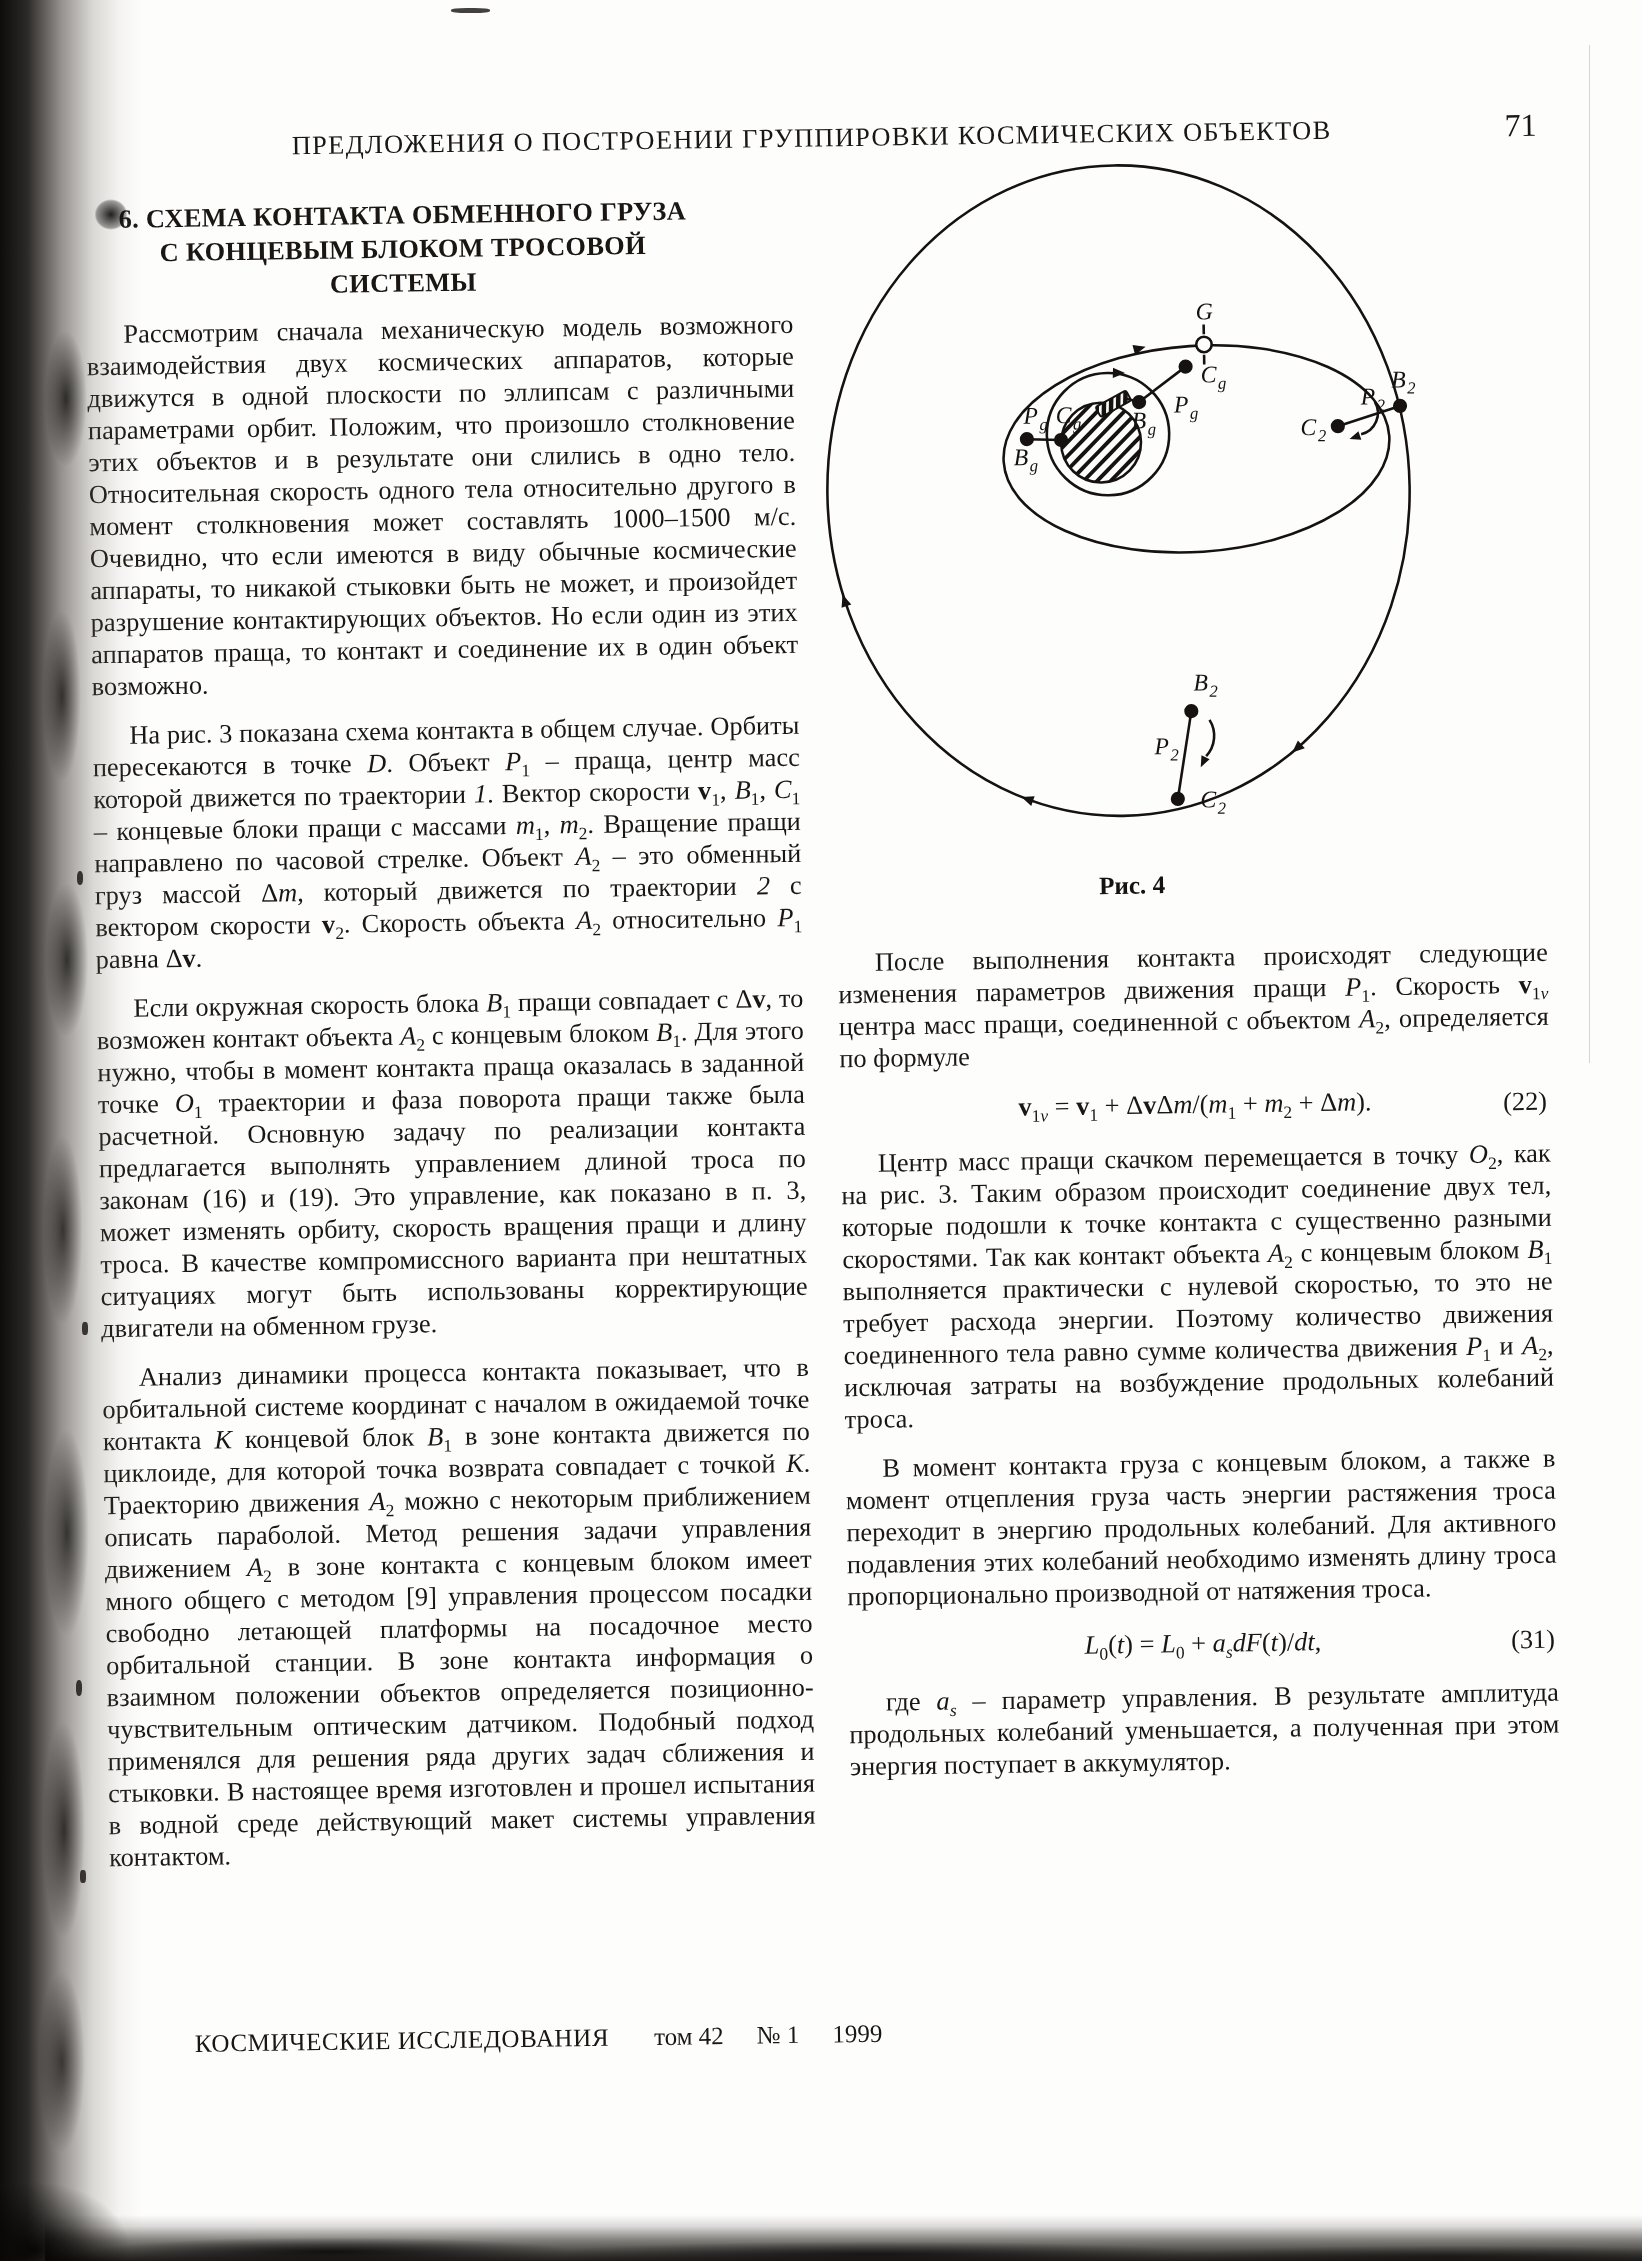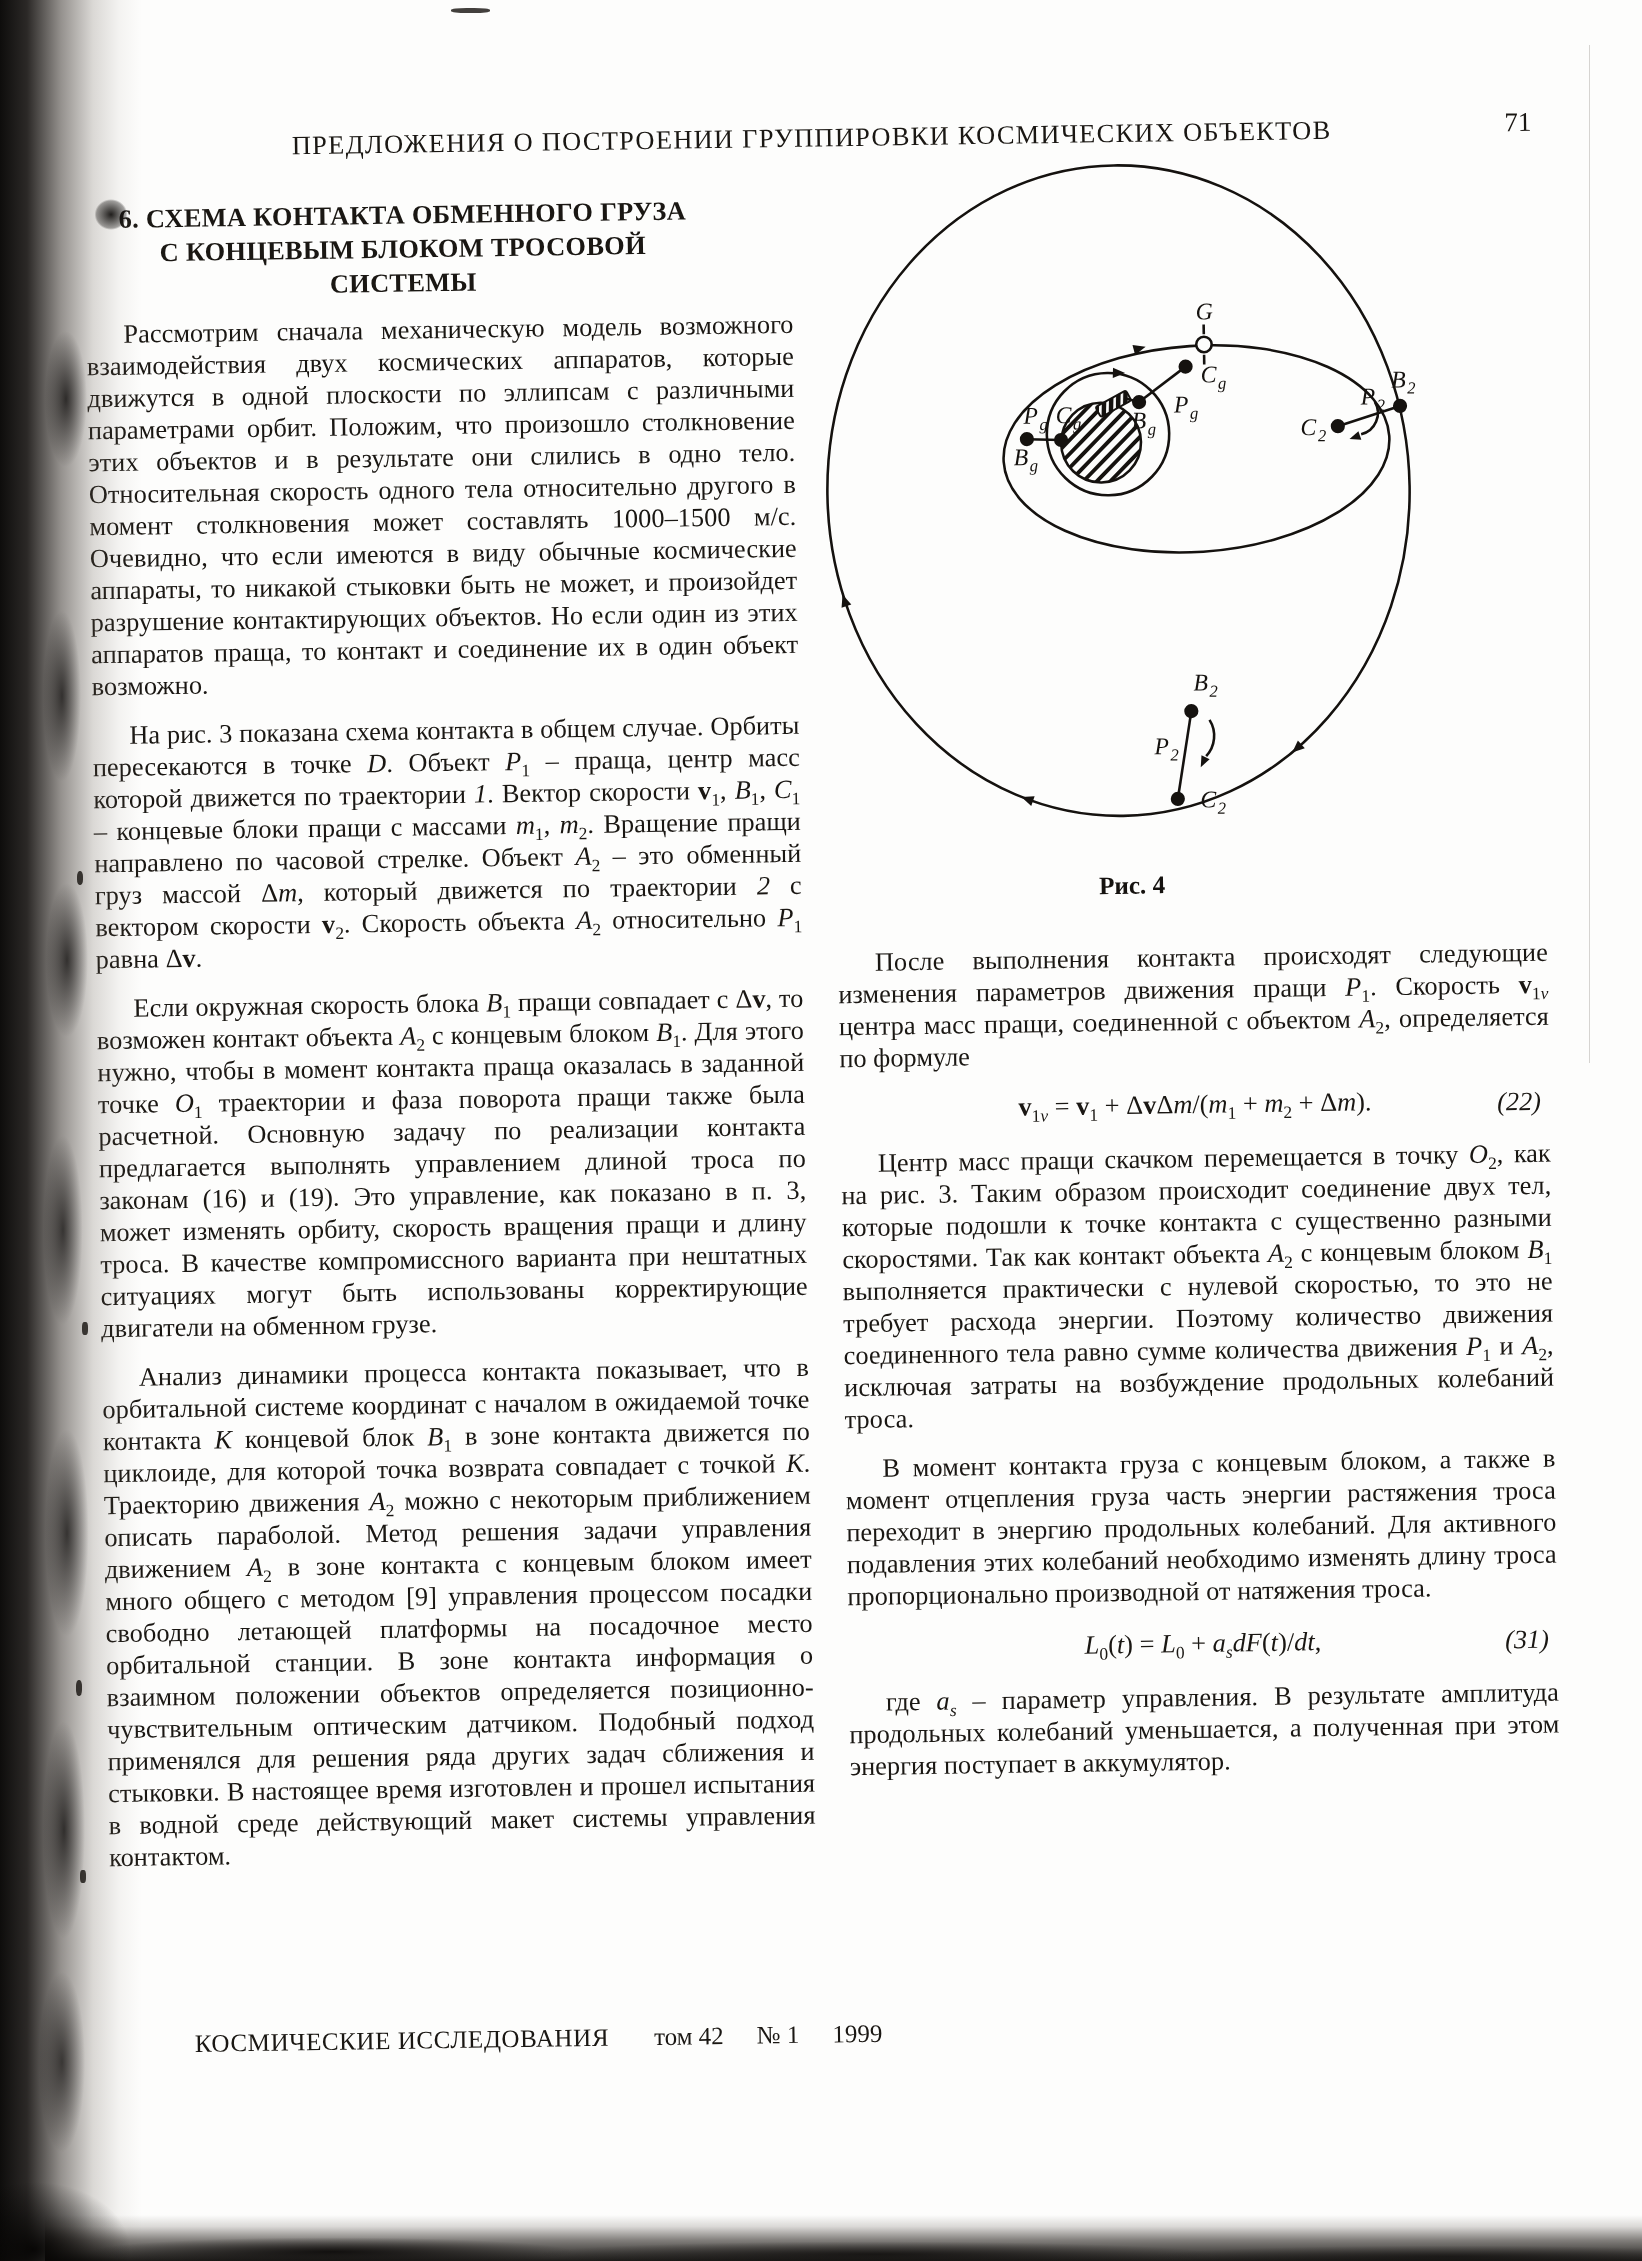--- a/index.html
+++ b/index.html
@@ -7,41 +7,41 @@
     width:1643px;height:2261px;position:relative;overflow:hidden;
     background:#fdfdfc;color:#1a1713;
     font-family:"Liberation Serif","DejaVu Serif",serif;
   }
   .tilt{position:absolute;inset:0;transform:rotate(-0.85deg);transform-origin:52% 46%;}
   
   .running-header{
     position:absolute;top:122px;left:213px;width:1224px;text-align:center;
     font-size:26.4px;letter-spacing:1.3px;white-space:nowrap;
   }
-  .page-number{position:absolute;top:117px;left:1518px;font-size:27px;}
+  .page-number{position:absolute;top:117px;left:1518px;font-size:32px;}
   
   .section-heading{
     position:absolute;top:191px;left:95px;width:639px;text-align:center;
     font-weight:bold;font-size:26.4px;line-height:34px;letter-spacing:0.3px;
   }
   
   .col-left{
     position:absolute;top:307px;left:97px;width:707px;
     font-size:26.4px;line-height:32px;text-align:justify;
   }
   .col-right{
     position:absolute;top:946px;left:839px;width:710px;
     font-size:26.4px;line-height:32px;text-align:justify;
   }
   .body-par{margin:0 0 17px 0;text-indent:37px;}
   .body-par i{font-style:italic;}
   .body-par sub, .formula sub{font-size:66%;line-height:0;}
   .formula-row{position:relative;margin:19.3px 0 22px 0;text-align:center;font-size:26.4px;}
   .formula-row .formula{display:inline-block;}
-  .formula-row .formula-num{position:absolute;right:9px;top:1.3px;font-style:italic;}
+  .formula-row .formula-num{position:absolute;right:3px;top:1.3px;}
   
   .figure-svg{position:absolute;top:161px;left:825px;}
   .orbit{fill:none;stroke:#15120f;stroke-width:4;}
   .tether{stroke:#15120f;stroke-width:4;fill:none;}
   .dot{fill:#15120f;stroke:none;}
   .arrowhead{fill:#15120f;stroke:none;}
   .flabel{font-family:"Liberation Serif","DejaVu Serif",serif;font-style:italic;font-size:37px;fill:#15120f;}
   .flabel .fsub{font-size:26px;}
   .fig-caption{font-family:"Liberation Serif","DejaVu Serif",serif;font-weight:bold;font-size:39px;fill:#15120f;font-style:normal;}
   

